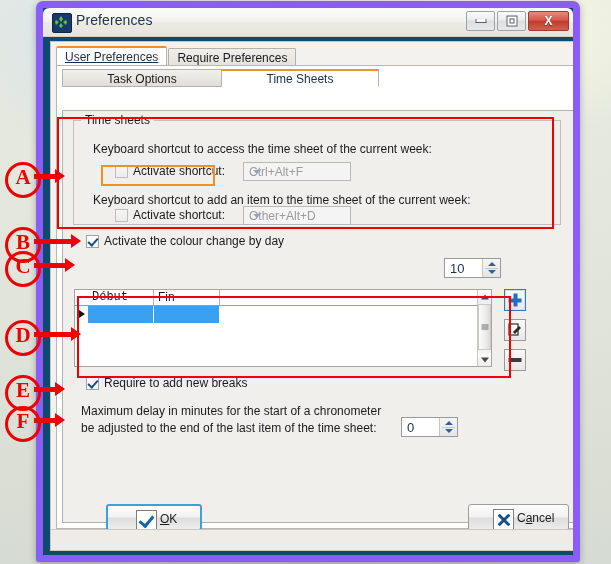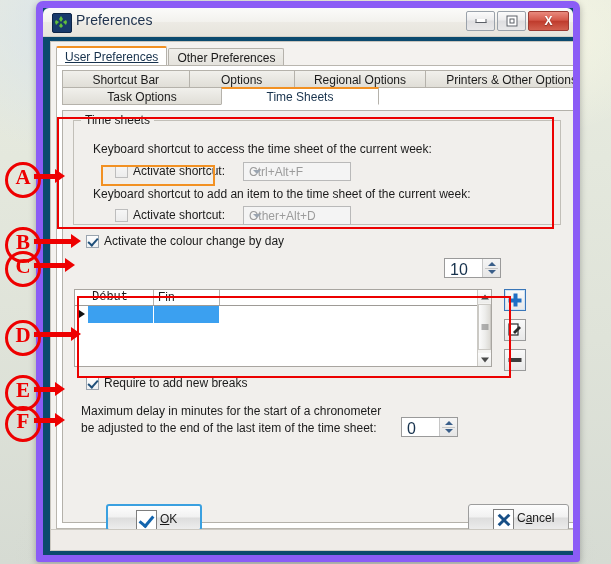--- a/index.html
+++ b/index.html
@@ -131,21 +131,21 @@
   .combo{position:absolute;height:19px;border:1px solid #b9b9b9;background:#f4f4f4;
     box-sizing:border-box;}
   .combo span{position:absolute;left:5px;top:2px;font-size:12px;color:#9c9c9c;}
   .combo .arrow{position:absolute;right:1px;top:1px;width:16px;height:15px;}
   .combo .arrow i{position:absolute;left:50%;top:50%;transform:translate(-50%,-50%);
     width:0;height:0;border-left:4px solid transparent;border-right:4px solid transparent;
     border-top:4px solid #9aa4b0;}
 
   
   .spin{position:absolute;height:20px;border:1px solid #9a9a9a;background:#fff;box-sizing:border-box;}
-  .spin .val{position:absolute;left:5px;top:2px;font-size:16px;color:#17324d;}
+  .spin .val{position:absolute;left:5px;top:2px;font-size:13px;color:#17324d;}
   .spin .btns{position:absolute;right:0;top:0;width:17px;height:18px;
     background:linear-gradient(180deg,#f5f5f5,#e6e6e6);border-left:1px solid #c6c6c6;}
   .spin .btns i{position:absolute;left:50%;transform:translateX(-50%);width:0;height:0;
     border-left:4px solid transparent;border-right:4px solid transparent;}
   .spin .btns i.u{top:3px;border-bottom:4px solid #3a5f8a;}
   .spin .btns i.d{bottom:3px;border-top:4px solid #3a5f8a;}
   .spin .btns b{position:absolute;left:2px;right:2px;top:50%;height:1px;background:#c6c6c6;}
 
   
   .grid{position:absolute;left:11px;top:178px;width:418px;height:78px;
@@ -245,32 +245,26 @@
       <div class="wbtn close">
         <span class="g close-g">X</span>
       </div>
     </div>
   </div>
 
   <div class="client">
 
     <div class="toptabs">
       <div class="ttab sel">User Preferences</div>
-      <div class="ttab unsel">Other Preferences</div>
+      <div class="ttab unsel">Require Preferences</div>
     </div>
 
     <div class="innerpanel">
 
       <div class="subtabs">
-        <div class="strow r1">
-          <div class="stab" style="width:132px">Shortcut Bar</div>
-          <div class="stab" style="width:110px;margin-left:-1px">Options</div>
-          <div class="stab" style="width:137px;margin-left:-1px">Regional Options</div>
-          <div class="stab" style="width:179px;margin-left:-1px">Printers &amp; Other Options</div>
-        </div>
         <div class="strow r2">
           <div class="stab" style="width:160px">Task Options</div>
           <div class="stab sel" style="width:158px;margin-left:-1px">Time Sheets</div>
         </div>
       </div>
 
       <div class="content">
 
         <div class="groupbox">
           <div class="gb-legend">Time sheets</div>
@@ -279,21 +273,21 @@
 
           <div class="cbx dis" style="left:41px;top:44px;"></div>
           <div class="lbl" style="left:59px;top:43px;">Activate shortcut:</div>
           <div class="combo" style="left:169px;top:41px;width:108px;">
             <span>Ctrl+Alt+F</span>
             <span class="arrow">
                 <i></i>
               </span>
           </div>
 
-          <div class="lbl" style="left:19px;top:66px;">Keyboard shortcut to add an item to the time sheet of the current week:</div>
+          <div class="lbl" style="left:19px;top:72px;">Keyboard shortcut to add an item to the time sheet of the current week:</div>
 
           <div class="cbx dis" style="left:41px;top:88px;"></div>
           <div class="lbl" style="left:59px;top:87px;">Activate shortcut:</div>
           <div class="combo" style="left:169px;top:85px;width:108px;">
             <span>Other+Alt+D</span>
             <span class="arrow">
                 <i></i>
               </span>
           </div>
         </div>

